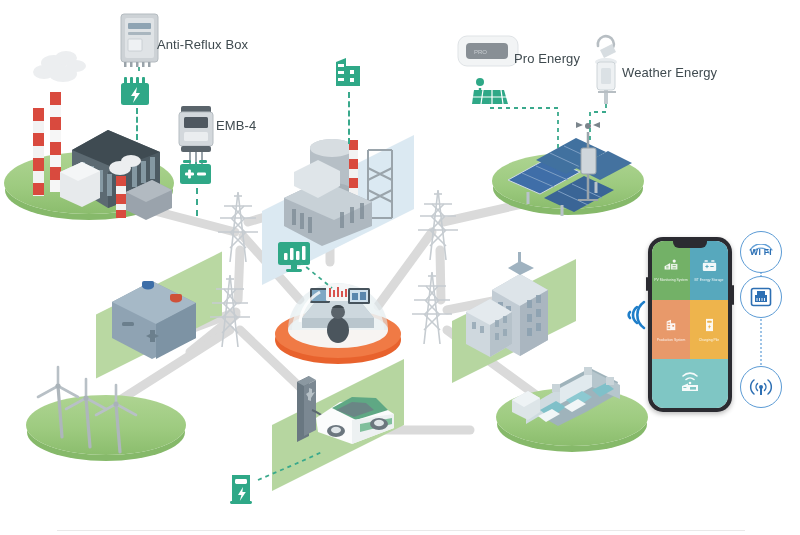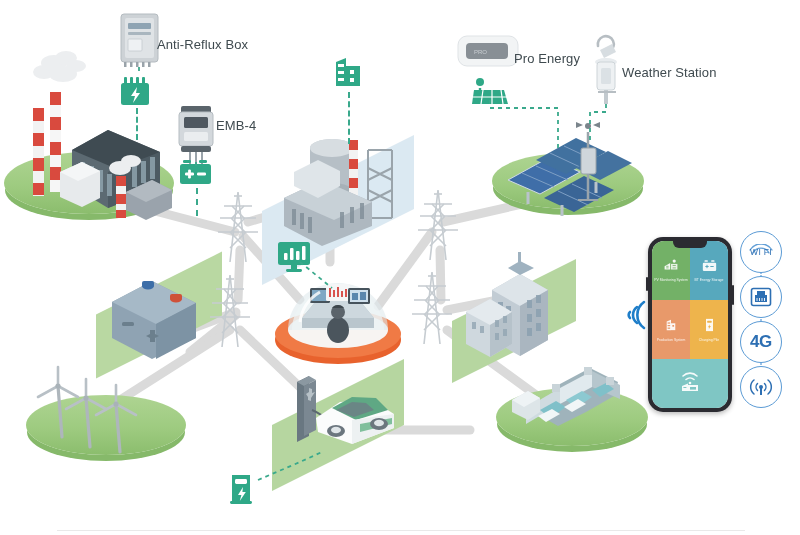--- a/index.html
+++ b/index.html
@@ -80,21 +80,21 @@
     border:1.6px solid #5b9bd5; background:#fff;
     display:flex; align-items:center; justify-content:center;
     color:#2d6fb3;
   }
   .conn .g4 { font-size:17px; font-weight:700; color:#2d6fb3; letter-spacing:-.3px; }
   .conn-dash { position:absolute; border-left:2px dotted #9dc3e6; }
 
   .wifi-word {
     position:relative; width:30px; height:17px; border-radius:9px;
     background:#fff; display:flex; align-items:center; justify-content:center;
-    font-size:8.5px; font-weight:400; color:#2d6fb3; letter-spacing:.3px;
+    font-size:8.5px; font-weight:700; color:#2d6fb3; letter-spacing:.3px;
   }
 
   .footer-rule { position:absolute; left:57px; top:530px; width:688px; height:1px; background:#e9e9e9; }
 </style>
 </head>
 <body>
 
 <div id="stage">
 
   <svg class="layer">
@@ -484,21 +484,21 @@
     </g>
     <path d="M600,50 l12,-6 l4,8 l-12,6 z" fill="#d7dde1"></path>
     <ellipse cx="606" cy="62" rx="11" ry="4" fill="#e7ebee"></ellipse>
     <rect x="597" y="62" width="18" height="28" rx="3" fill="#eef1f3" stroke="#cdd4d8" stroke-width="1"></rect>
     <rect x="601" y="68" width="10" height="16" rx="1.5" fill="#dbe1e5"></rect>
     <rect x="604" y="90" width="4" height="14" fill="#c3cacf"></rect>
     <g stroke="#b7bec3" stroke-width="2">
         <path d="M598,92 L616,92"></path>
       </g>
   </svg>
-  <div class="lbl" style="left:622px; top:65px;">Weather Station</div>
+  <div class="lbl" style="left:622px; top:65px;">Weather Energy</div>
 
   <div class="ticon" style="left:118px; top:74px;">
     <svg width="36" height="36" viewBox="0 0 36 36">
       <g fill="#2fa887">
         <rect x="6" y="3" width="3" height="7" rx="1"></rect>
           <rect x="12" y="3" width="3" height="7" rx="1"></rect>
         <rect x="18" y="3" width="3" height="7" rx="1"></rect>
           <rect x="24" y="3" width="3" height="7" rx="1"></rect>
         <rect x="3" y="9" width="28" height="22" rx="2.5"></rect>
       </g>
@@ -698,23 +698,20 @@
   <div class="conn" style="left:740px; top:276px;">
     <svg width="22" height="20" viewBox="0 0 22 20">
       <rect x="1.5" y="1.5" width="19" height="17" rx="2" fill="none" stroke="#2d6fb3" stroke-width="1.6"></rect>
       <path d="M7,4 L15,4 L15,8 L17,8 L17,15 L5,15 L5,8 L7,8 Z" fill="#2d6fb3"></path>
       <g stroke="#fff" stroke-width=".9">
           <path d="M7,11 L7,14 M9.5,11 L9.5,14 M12,11 L12,14 M14.5,11 L14.5,14"></path>
         </g>
     </svg>
   </div>
 
-  <div class="conn" style="left:740px; top:321px;">
-    <span class="g4">4G</span>
-  </div>
 
   <div class="conn" style="left:740px; top:366px;">
     <svg width="24" height="22" viewBox="0 0 24 22">
       <g stroke="#2d6fb3" stroke-width="1.5" fill="none" stroke-linecap="round">
         <path d="M5,4 A9,9 0 0 0 5,18"></path>
           <path d="M19,4 A9,9 0 0 1 19,18"></path>
         <path d="M8.5,7.5 A5,5 0 0 0 8.5,14.5"></path>
           <path d="M15.5,7.5 A5,5 0 0 1 15.5,14.5"></path>
       </g>
       <circle cx="12" cy="11" r="2" fill="#2d6fb3"></circle>

